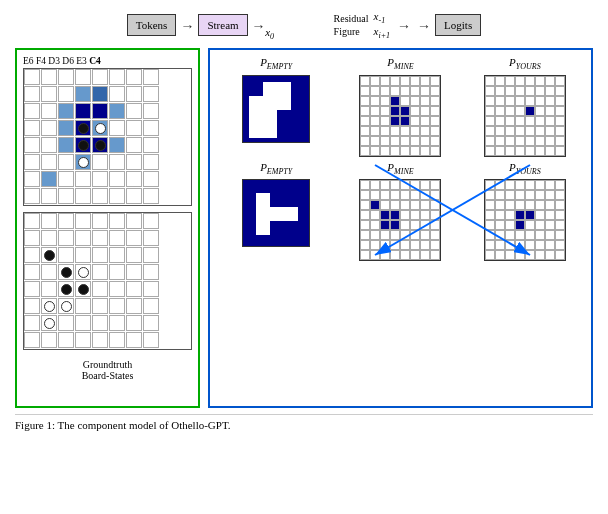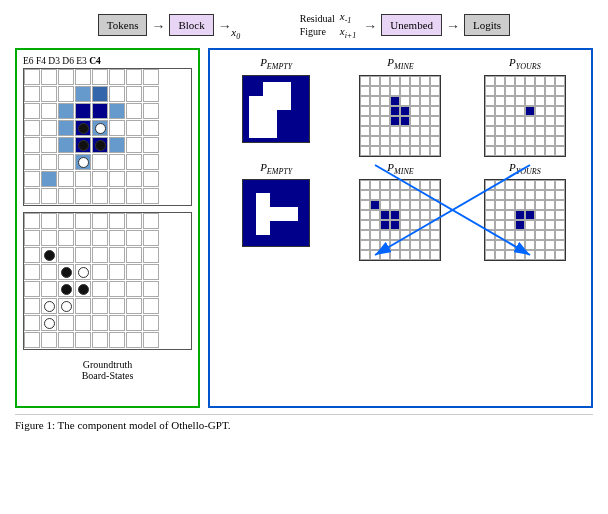--- a/index.html
+++ b/index.html
@@ -162,38 +162,37 @@
 <body>
 
 <div class="main-container">
 
   <div style="display:flex; flex-direction:column; align-items:center; margin-bottom:8px; position:relative;">
 
 
     <div class="flow-full-row" style="position:relative;">
       <div class="flow-box-gray">Tokens</div>
       <span class="flow-arrow">→</span>
-      <div class="flow-box-purple">Block</div>
+      <div class="flow-box-purple">Stream</div>
       <span class="flow-arrow">→</span>
 
       <div style="position:relative; display:flex; align-items:center;">
         <span style="position:absolute; bottom:-16px; left:50%; transform:translateX(-50%); font-size:11px; font-style:italic; white-space:nowrap;"><i>x</i><sub style="font-size:8px;">0</sub></span>
       </div>
       <div style="width:60px;"></div>
       <div style="display:flex; flex-direction:column; align-items:flex-start;">
         <span style="font-size:10px; line-height:1.3;">Residual</span>
         <span style="font-size:10px; line-height:1.3;">Figure</span>
       </div>
 
       <div style="display:flex; flex-direction:column; margin: 0 3px;">
         <span style="font-size:11px; font-style:italic; white-space:nowrap;"><i>x</i><sub style="font-size:8px;">-1</sub></span>
         <span style="font-size:11px; font-style:italic; white-space:nowrap;"><i>x</i><sub style="font-size:8px;">i+1</sub></span>
       </div>
       <span class="flow-arrow">→</span>
-      <div class="flow-box-purple">Unembed</div>
       <span class="flow-arrow">→</span>
       <div class="flow-box-gray">Logits</div>
     </div>
   </div>
 
   <div class="content-area" style="position:relative;">
 
     <div class="groundtruth-box">
 
       <div>

